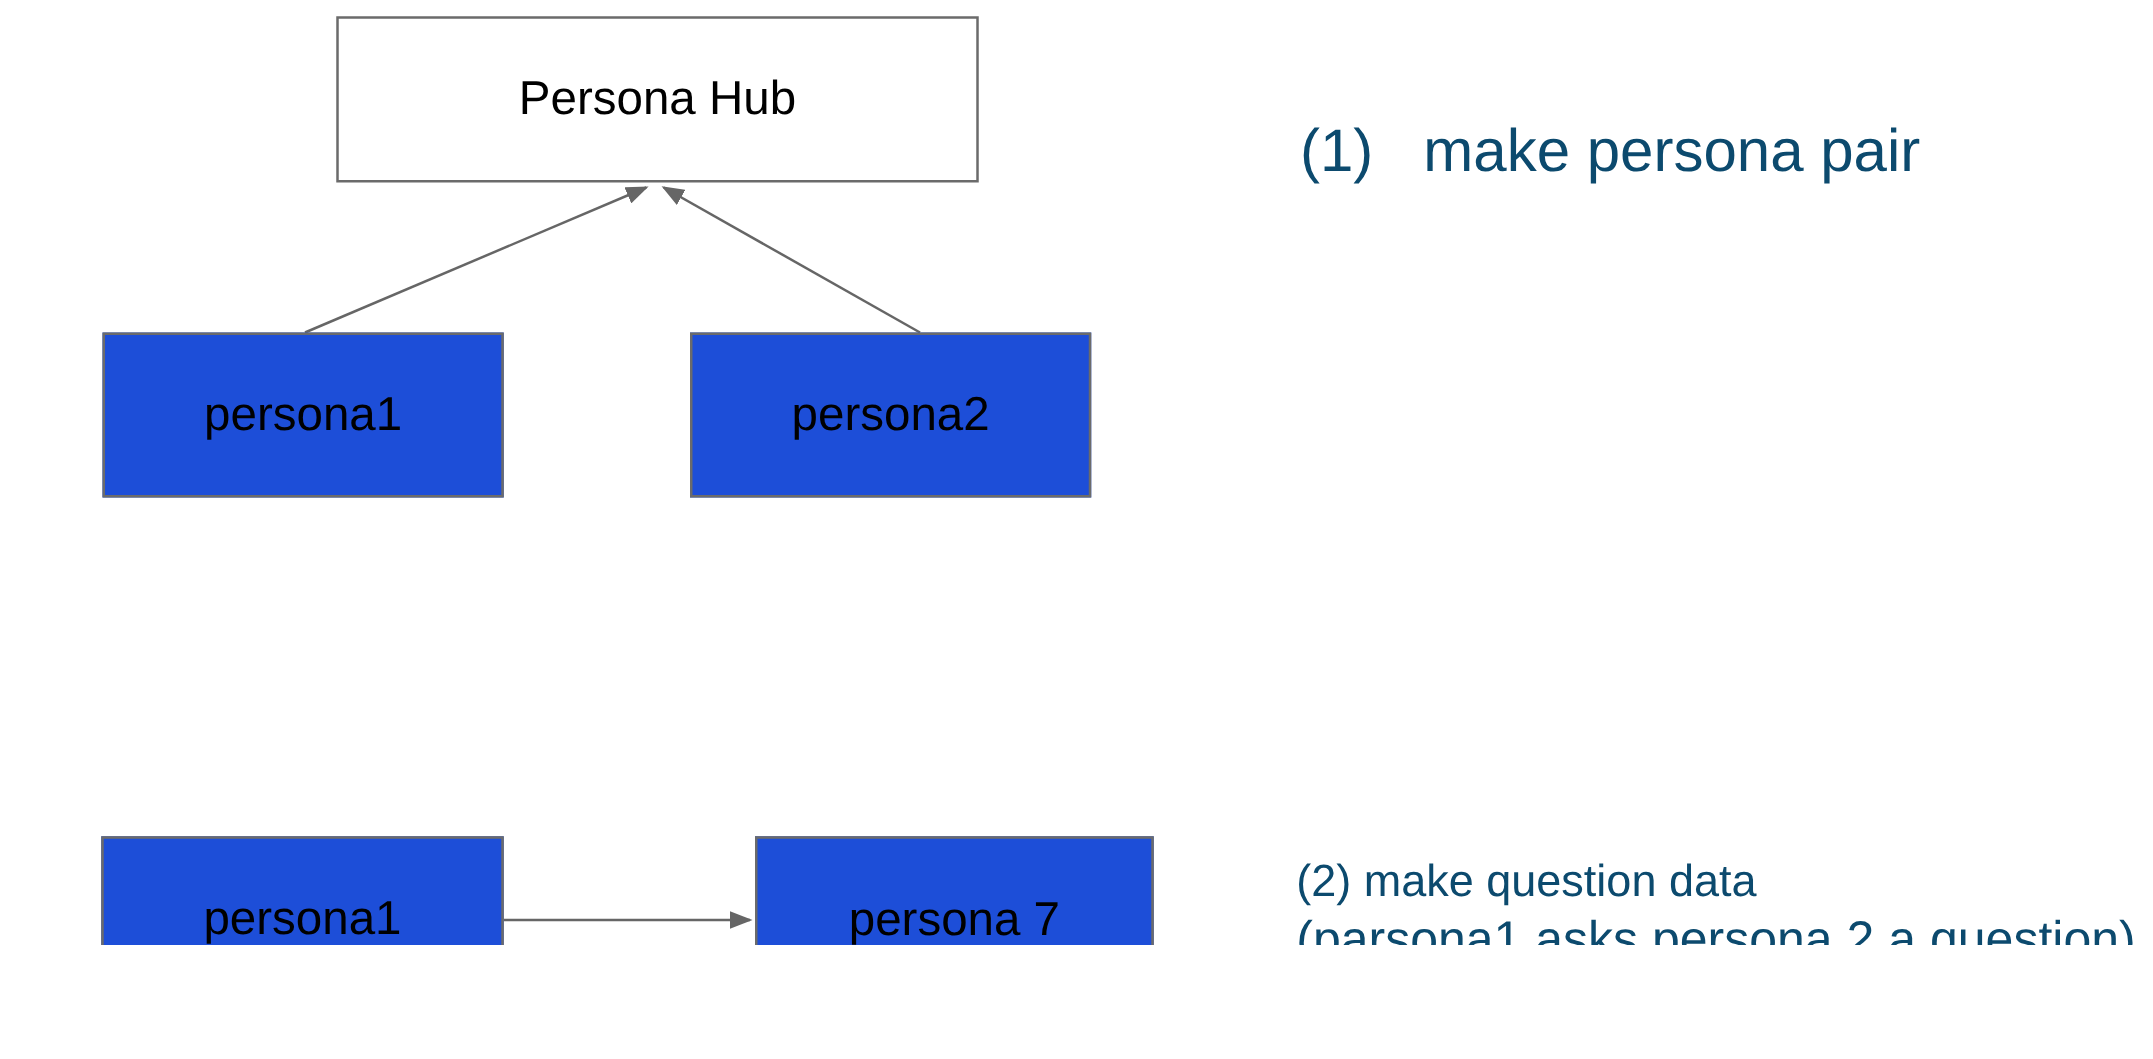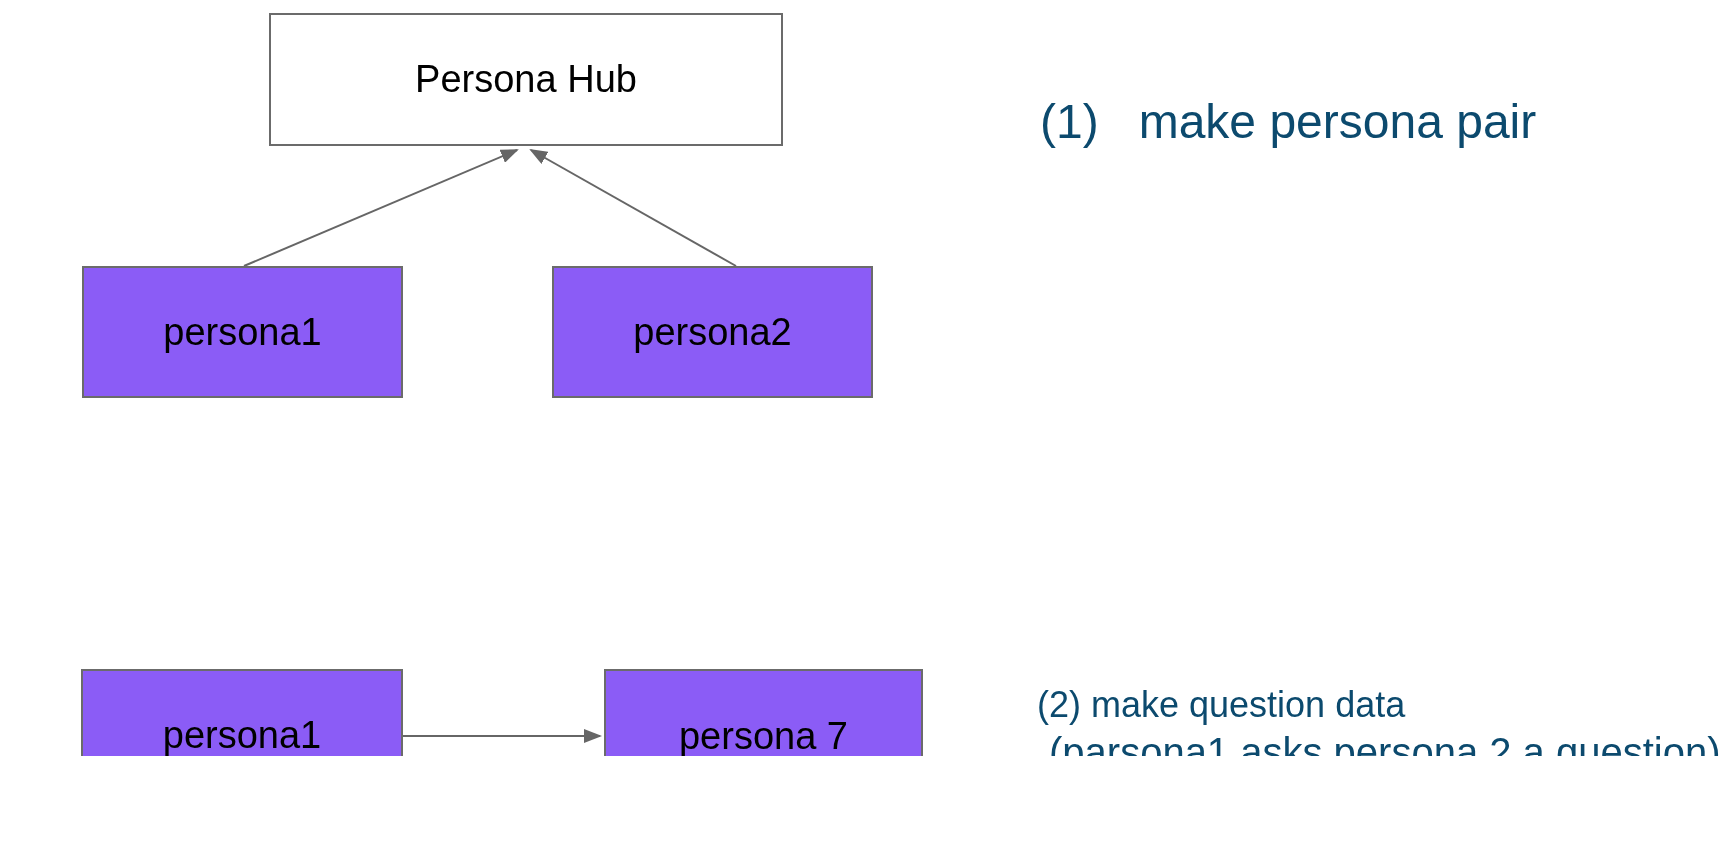--- a/index.html
+++ b/index.html
@@ -25,21 +25,21 @@
   }
   .box {
     position: absolute;
     box-sizing: border-box;
     border: 2px solid #6b6b6b;
     display: flex;
     align-items: center;
     justify-content: center;
     font-size: 38px;
     color: #000000;
-    background: #8b5cf6;
+    background: #1d4ed8;
   }
   .box.white { background: #ffffff; }
 
   .box-hub        { left: 269px; top: 13px;  width: 514px; height: 133px; }
   .box-p1-top     { left: 82px;  top: 266px; width: 321px; height: 132px; }
   .box-p2-top     { left: 552px; top: 266px; width: 321px; height: 132px; }
   .box-p1-bottom  { left: 81px;  top: 669px; width: 322px; height: 133px; }
   .box-p2-bottom  { left: 604px; top: 669px; width: 319px; height: 134px; }
 
   .annotation {
@@ -59,21 +59,20 @@
     top: 683px;
   }
   .step2-line1 {
     font-size: 36px;
     line-height: 1.2;
   }
   .step2-line2 {
     font-size: 40px;
     line-height: 1.2;
     margin-top: 2px;
-    margin-left: 12px;
   }
 </style>
 </head>
 <body>
 
 <div class="canvas">
 
   <svg class="arrows-layer" viewBox="0 0 1722 847" xmlns="http://www.w3.org/2000/svg">
     <defs>
       <marker id="arrowhead" markerUnits="userSpaceOnUse" markerWidth="18" markerHeight="14" viewBox="0 0 18 14" refX="16" refY="7" orient="auto">

